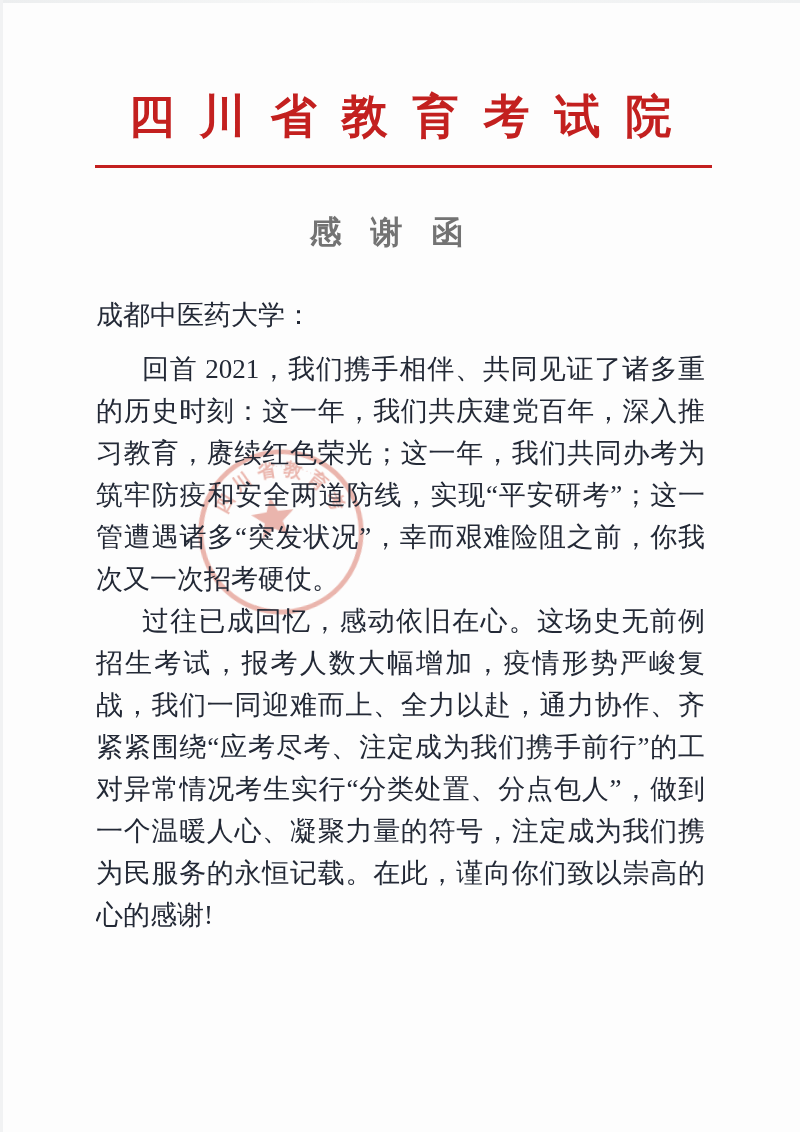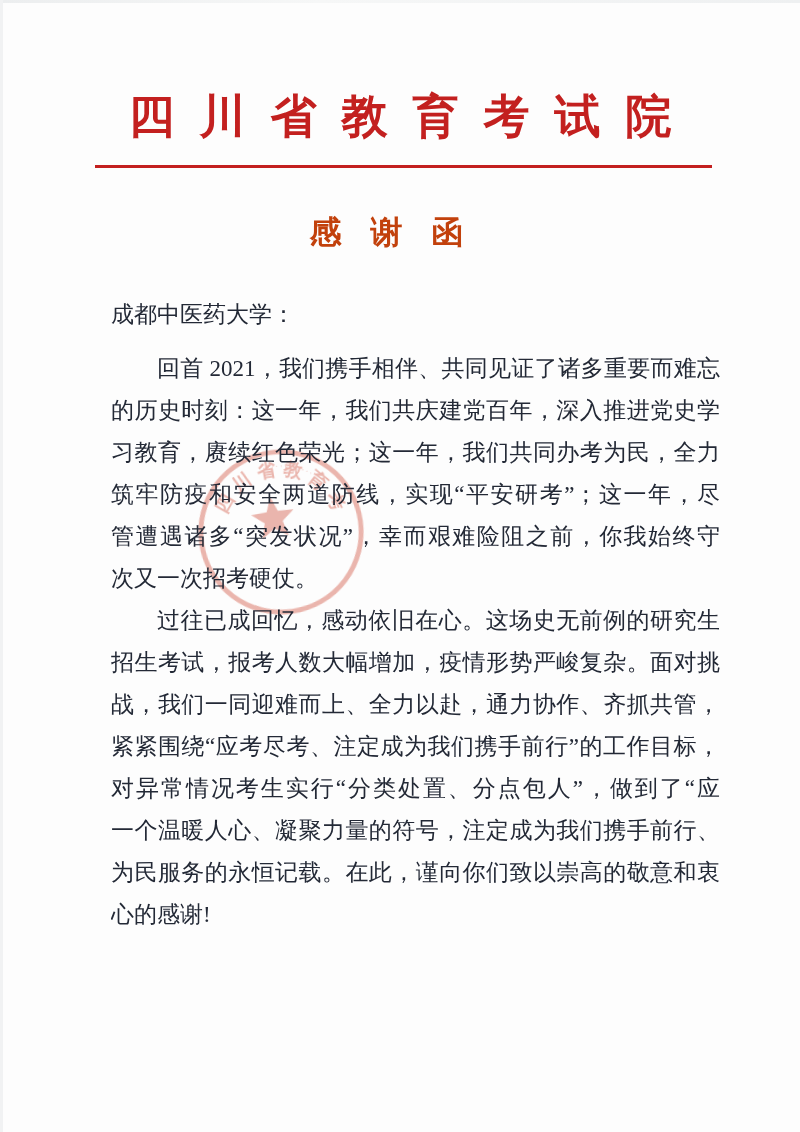--- a/index.html
+++ b/index.html
@@ -23,28 +23,28 @@
     white-space:nowrap;
   }
   .red-rule{
     position:absolute;top:165px;left:95px;width:617px;height:3px;
     background:#c3201f;
   }
   .doc-title{
     position:absolute;top:211px;left:0;width:780px;
     text-align:center;
     font-size:32px;font-weight:bold;
-    color:#c2410c;
+    color:#737373;
     letter-spacing:29px;padding-left:22px;box-sizing:border-box;
   }
 
   .letter-body{
-    position:absolute;top:294px;left:111px;width:609px;
+    position:absolute;top:294px;left:96px;width:609px;
     color:#232936;
-    font-size:23px;
+    font-size:27px;
   }
   .salutation{
     line-height:42px;height:42px;
     margin-bottom:12px;
     white-space:nowrap;
   }
   .bline{
     line-height:42px;height:42px;
     text-align:justify;
     text-align-last:justify;

